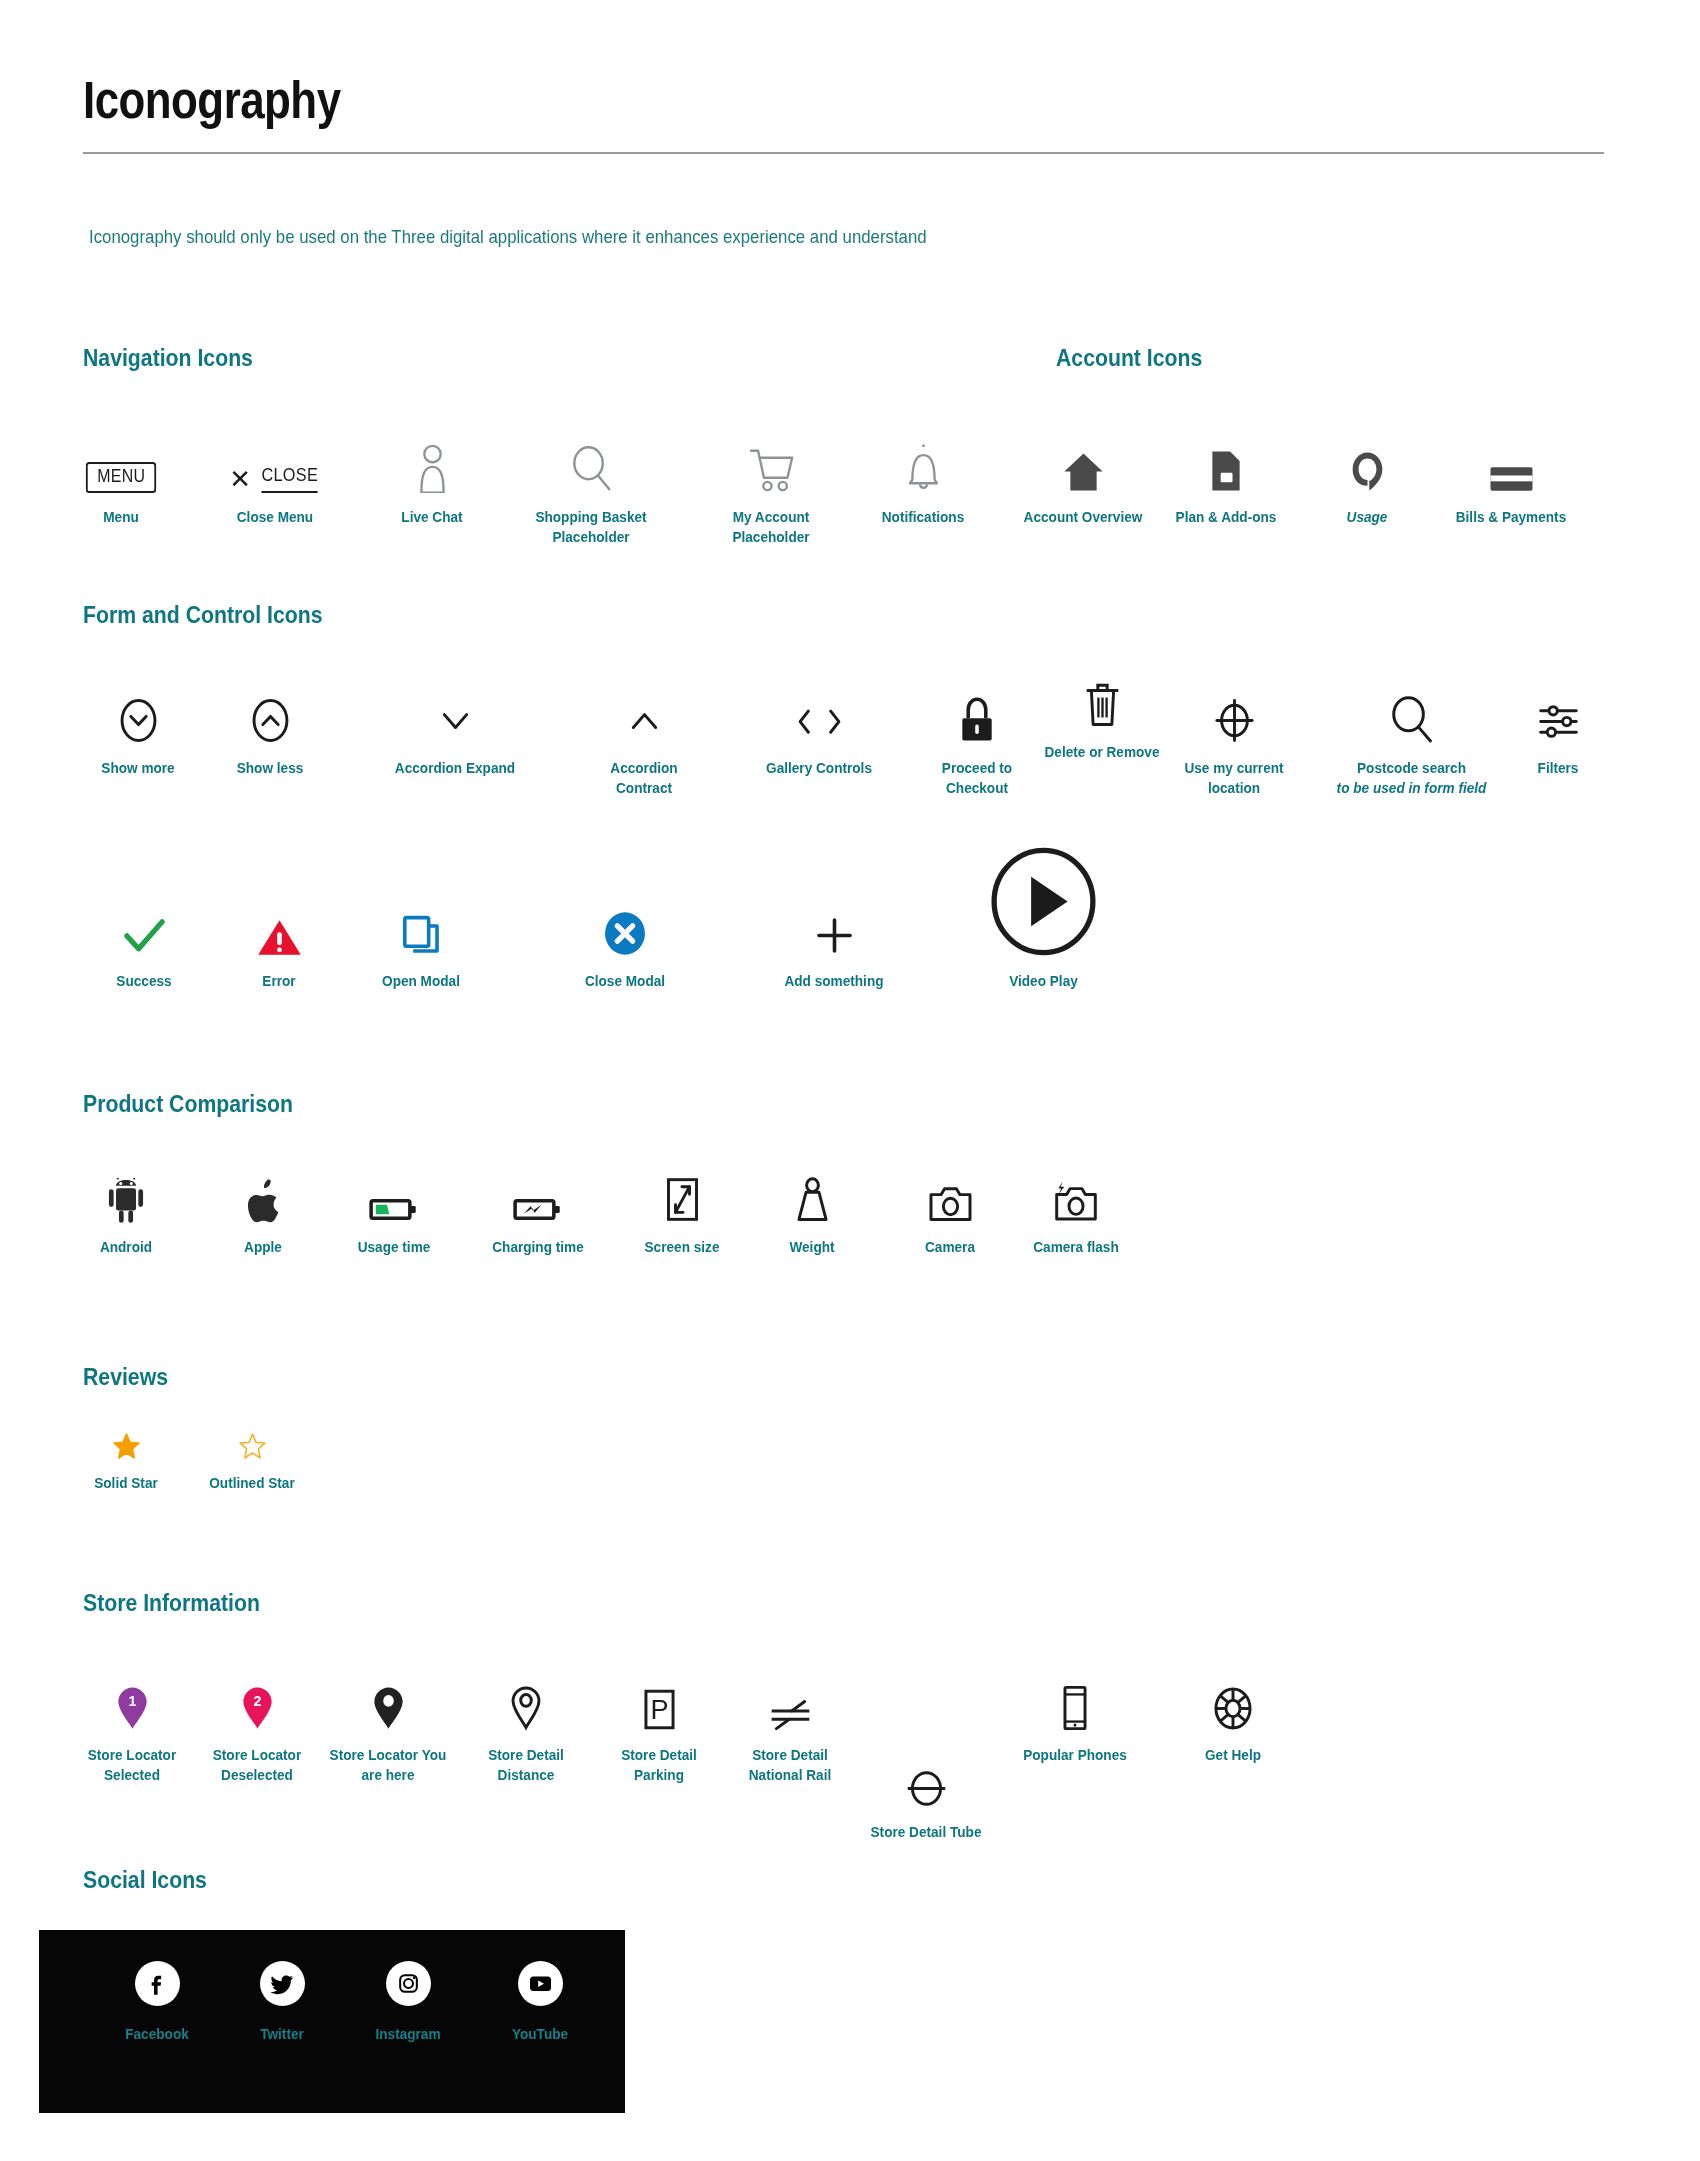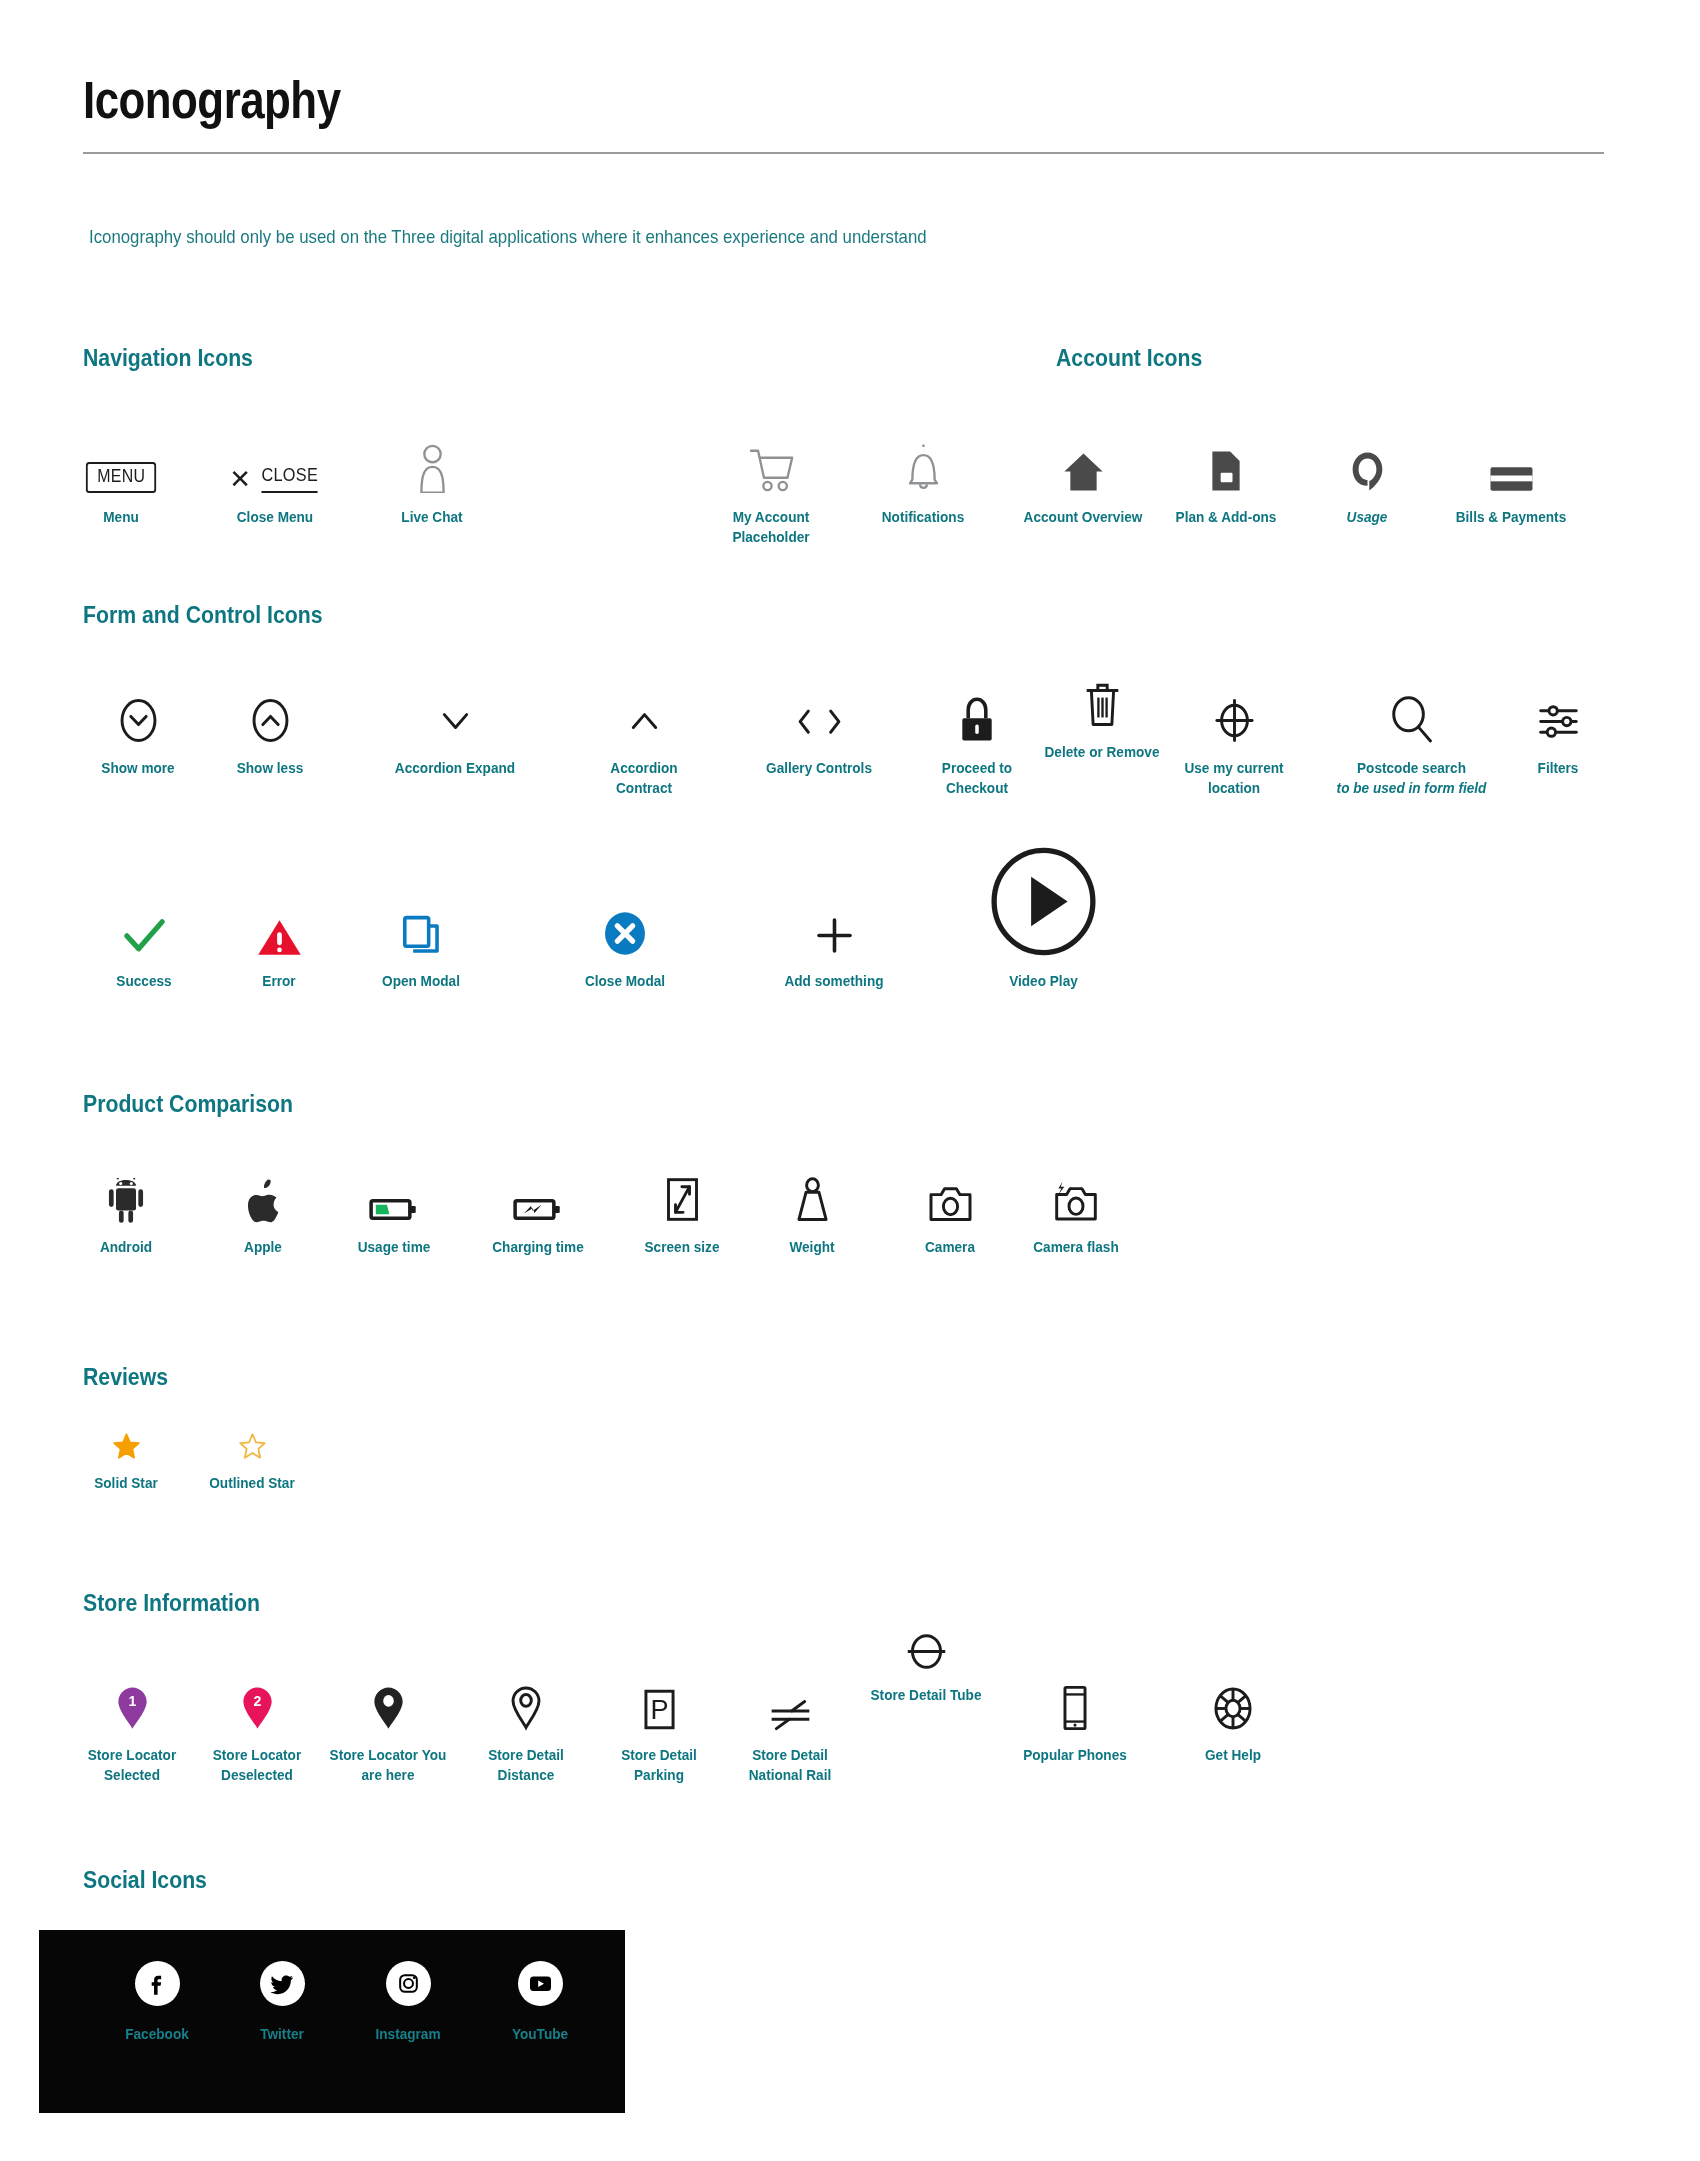--- a/index.html
+++ b/index.html
@@ -160,20 +160,29 @@
   <div class="cell" style="left:364px; top:422px;">
     <div class="glyph">
       <svg width="41" height="51" viewBox="0 0 70 86">
         <circle cx="35" cy="20" r="14" fill="none" stroke="#8f9295" stroke-width="4"></circle>
         <path d="M16 86 C16 54 22 42 35 42 C48 42 54 54 54 86 Z" fill="none" stroke="#8f9295" stroke-width="4"></path>
       </svg>
     </div>
     <div class="lbl">Live Chat</div>
   </div>
 
+  <div class="cell" style="left:523px; top:422px;">
+    <div class="glyph">
+      <svg width="45" height="50" viewBox="0 0 76 84">
+        <ellipse cx="33" cy="34" rx="24" ry="27" fill="none" stroke="#8f9295" stroke-width="4"></ellipse>
+        <line x1="50" y1="56" x2="68" y2="78" stroke="#8f9295" stroke-width="4" stroke-linecap="round"></line>
+      </svg>
+    </div>
+    <div class="lbl">Shopping Basket Placeholder</div>
+  </div>
 
   <div class="cell" style="left:703px; top:422px;">
     <div class="glyph">
       <svg width="50" height="47" viewBox="0 0 84 80">
         <path d="M8 8 L20 8 L30 54 L70 54 L78 20 L24 20" fill="none" stroke="#8f9295" stroke-width="4" stroke-linejoin="round" stroke-linecap="round"></path>
         <circle cx="36" cy="68" r="7" fill="none" stroke="#8f9295" stroke-width="4"></circle>
         <circle cx="62" cy="68" r="7" fill="none" stroke="#8f9295" stroke-width="4"></circle>
       </svg>
     </div>
     <div class="lbl">My Account Placeholder</div>
@@ -574,21 +583,21 @@
       <svg width="45" height="33" viewBox="0 0 76 56">
         <line x1="6" y1="22" x2="70" y2="22" stroke="#1c1c1c" stroke-width="5"></line>
         <line x1="6" y1="36" x2="70" y2="36" stroke="#1c1c1c" stroke-width="5"></line>
         <path d="M62 6 L40 22" stroke="#1c1c1c" stroke-width="5" stroke-linecap="round"></path>
         <path d="M36 36 L14 52" stroke="#1c1c1c" stroke-width="5" stroke-linecap="round"></path>
       </svg>
     </div>
     <div class="lbl">Store Detail National Rail</div>
   </div>
 
-  <div class="cell" style="left:858px; top:1600px;">
+  <div class="cell" style="left:858px; top:1737px;">
     <div class="glyph">
       <svg width="41" height="39" viewBox="0 0 70 66">
         <ellipse cx="35" cy="33" rx="24" ry="27" fill="none" stroke="#1c1c1c" stroke-width="5"></ellipse>
         <line x1="3" y1="33" x2="67" y2="33" stroke="#1c1c1c" stroke-width="5"></line>
       </svg>
     </div>
     <div class="lbl">Store Detail Tube</div>
   </div>
 
   <div class="cell" style="left:1007px; top:1660px;">

